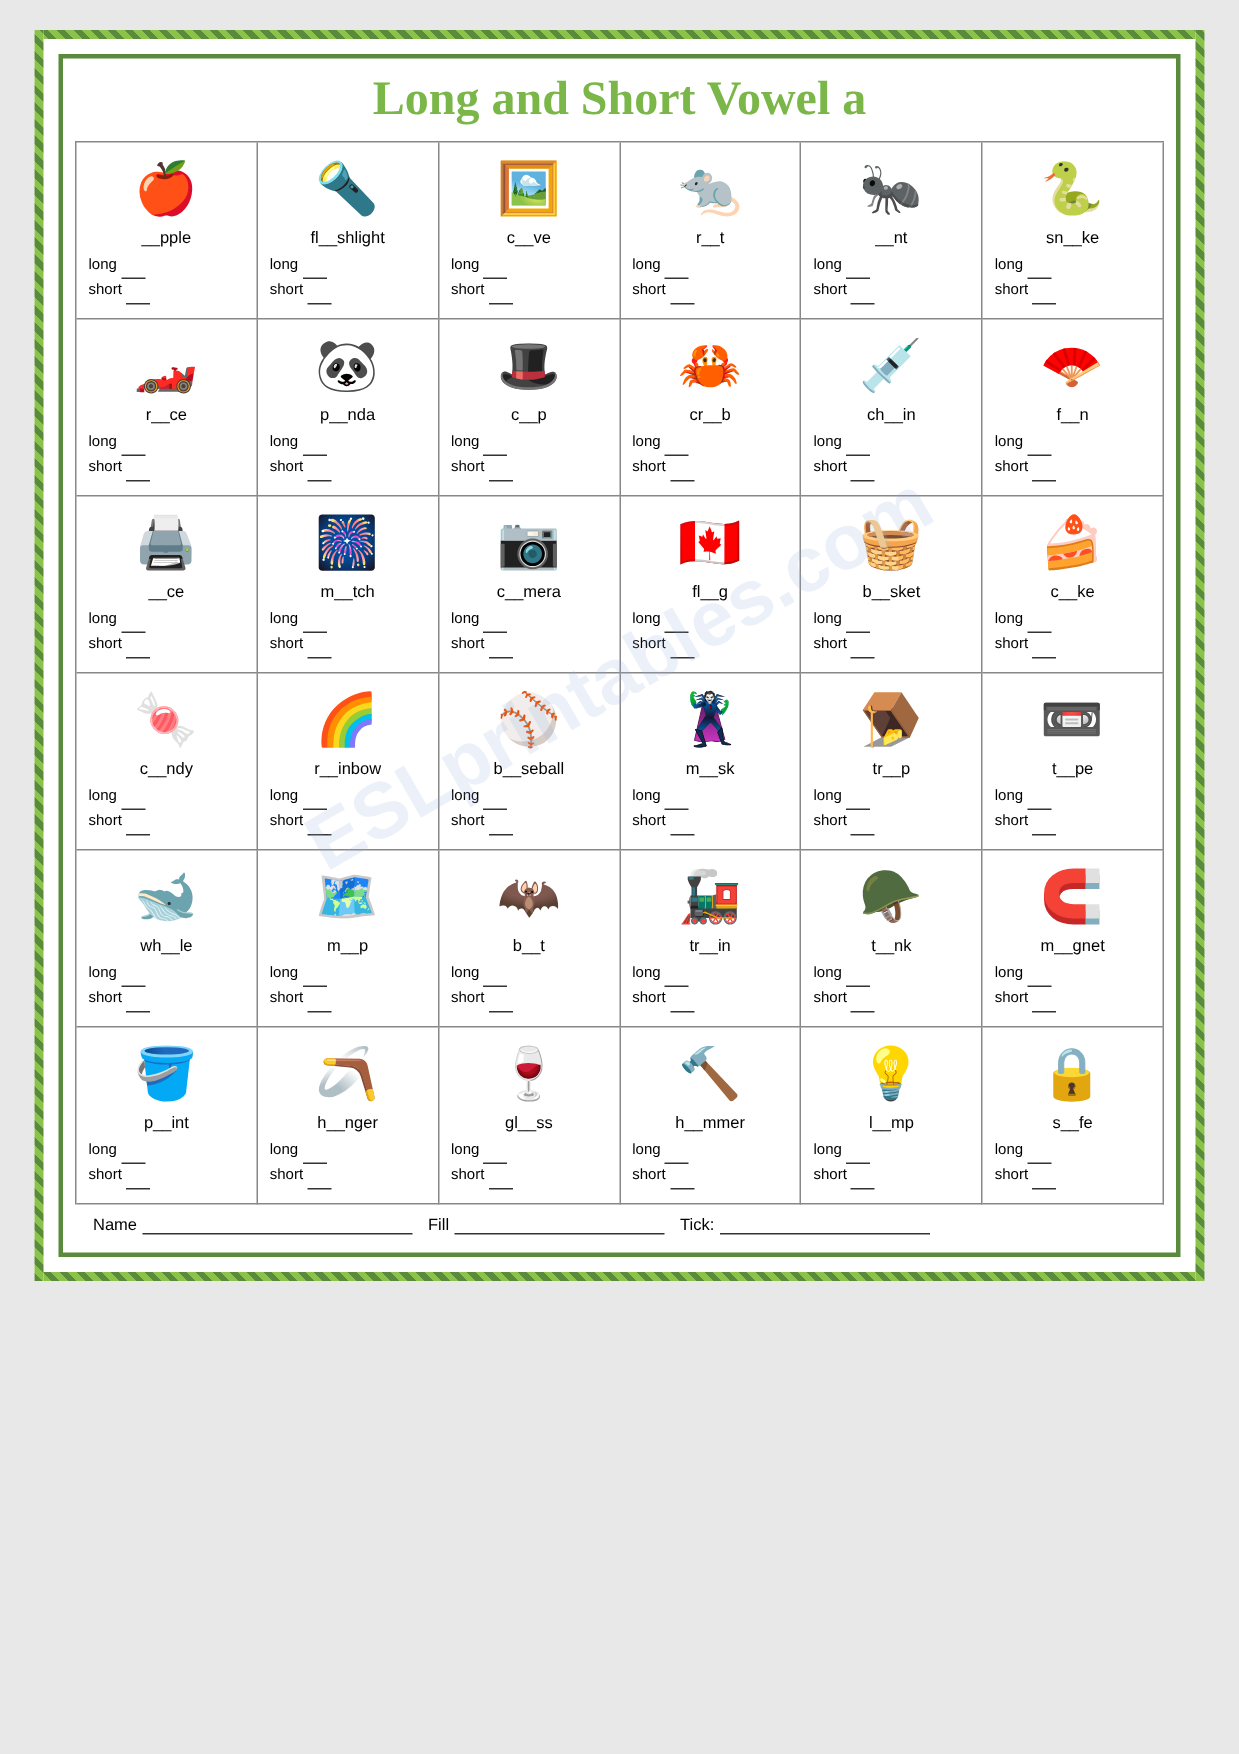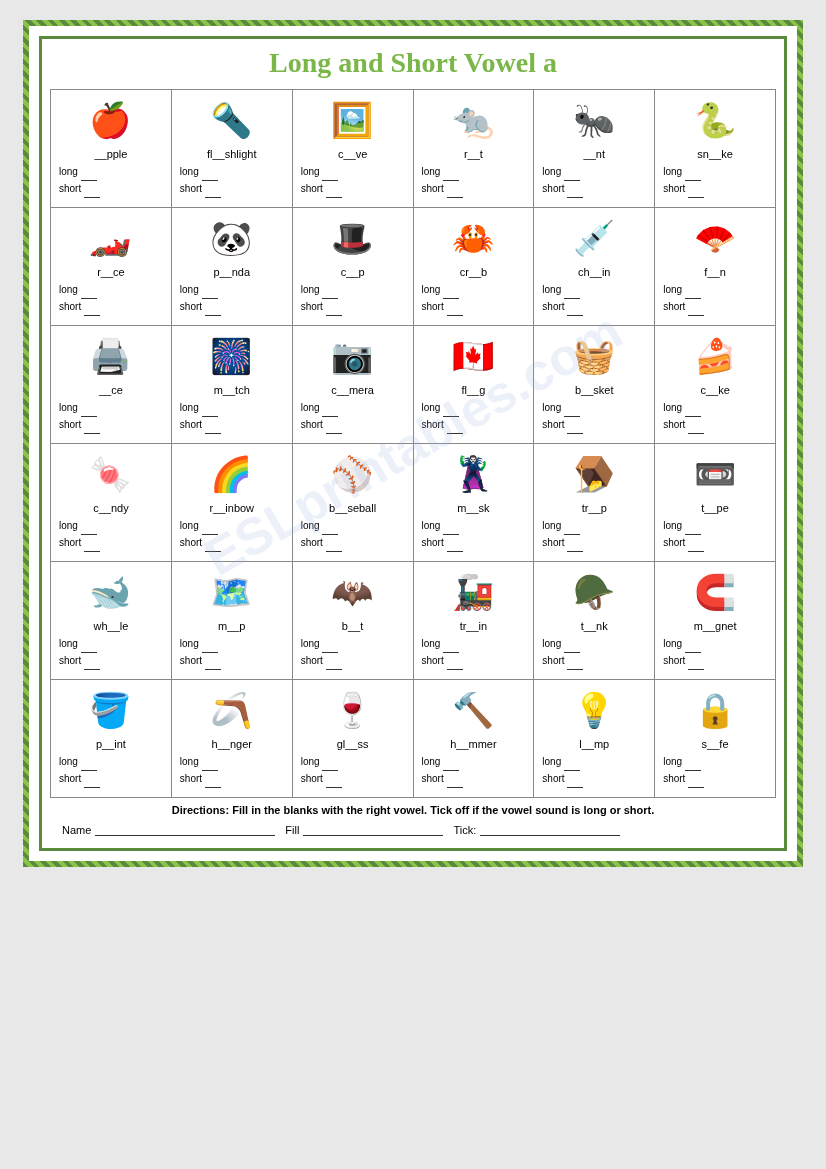--- a/index.html
+++ b/index.html
@@ -18,21 +18,21 @@
       border-image: repeating-linear-gradient(45deg, #5a8a3c, #5a8a3c 4px, #8bc34a 4px, #8bc34a 8px) 6;
       padding: 10px;
       position: relative;
     }
     .page-inner {
       border: 3px solid #5a8a3c;
       padding: 8px;
     }
     .title {
       text-align: center;
-      font-size: 28px;
+      font-size: 32px;
       font-weight: bold;
       color: #7ab648;
       margin-bottom: 10px;
       font-family: Georgia, serif;
     }
     .grid {
       display: grid;
       grid-template-columns: repeat(6, 1fr);
       border-top: 1.5px solid #888;
       border-left: 1.5px solid #888;
@@ -404,21 +404,20 @@
             <div class="cell-word">s__fe</div>
             <div class="cell-options">
               <div>long <span style="display:inline-block;border-bottom:1px solid #333;min-width:16px;">&nbsp;</span></div>
               <div>short <span style="display:inline-block;border-bottom:1px solid #333;min-width:16px;">&nbsp;</span></div>
             </div>
           </div>
         </div>
     </div>
 
     <div class="footer-area">
-      <div class="directions">Directions: Fill in the blanks with the right vowel. Tick off if the vowel sound is long or short.</div>
       <div class="name-line">
         <span>
           <span>Name</span>
           <span class="underline" style="min-width:180px;"></span>
         </span>
         <span>
           <span>Fill</span>
           <span class="underline" style="min-width:140px;"></span>
         </span>
         <span>

